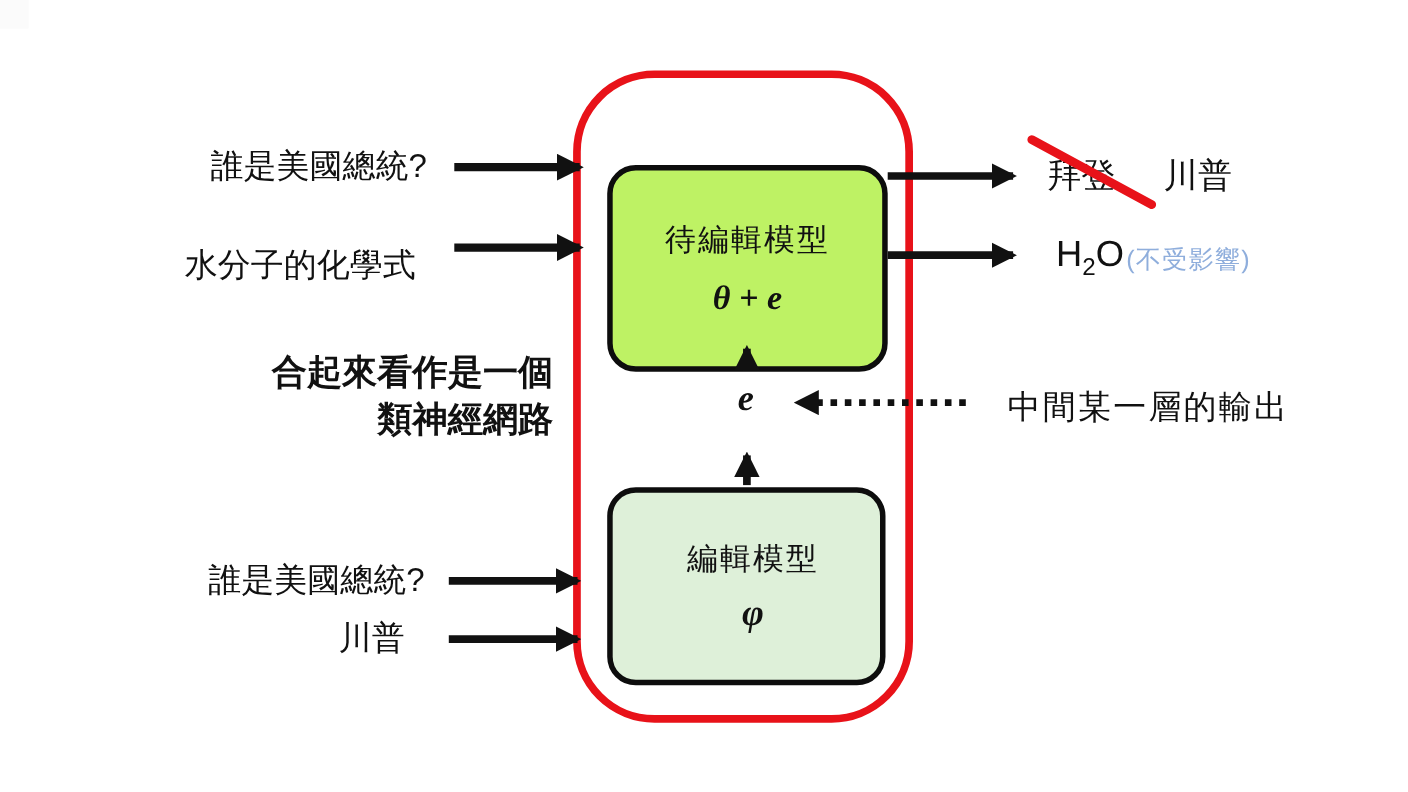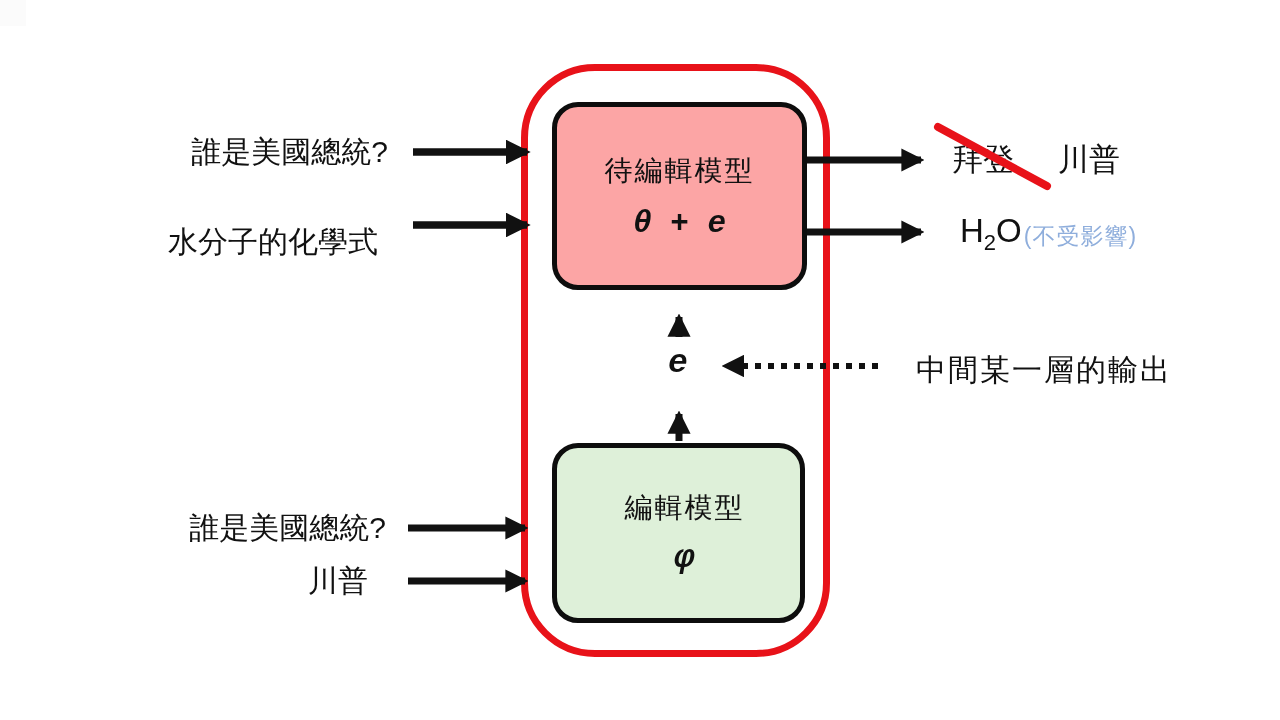--- a/index.html
+++ b/index.html
@@ -14,21 +14,21 @@
     border:7px solid var(--red);border-radius:74px;box-sizing:border-box;
   }
   
   .model-box{
     position:absolute;box-sizing:border-box;border:5px solid #0d0d0d;border-radius:26px;
     display:flex;flex-direction:column;align-items:center;justify-content:center;
   }
   .box-blue{left:552px;top:102px;width:255px;height:188px;gap:16px;}
   .box-green{left:552px;top:443px;width:253px;height:180px;gap:12px;padding-left:12px;}
   .box-title{font-size:28px;letter-spacing:2px;white-space:nowrap;}
-  .math{font-family:Liberation Mono, monospace;font-style:italic;font-weight:bold;}
+  .math{font-family:Liberation Serif, serif;font-style:italic;font-weight:bold;}
   .box-formula{font-size:31px;}
   .phi{font-size:34px;font-weight:bold;}
   
   .in-label{position:absolute;font-size:30px;text-align:right;white-space:nowrap;line-height:36px;}
   
   .combined-note{
     position:absolute;left:150px;top:317px;width:353px;text-align:right;
     font-size:32px;font-weight:bold;line-height:43px;white-space:nowrap;
   }
   .combined-note span{display:block;}
@@ -49,36 +49,40 @@
 </style>
 </head>
 <body>
 
 <div class="canvas">
 
   <div class="artifact" style="left:0;top:0;width:26px;height:26px;"></div>
 
   <div class="red-outline"></div>
 
-  <div class="model-box box-blue" style="background: #fca5a5;">
+  <div class="model-box box-blue" style="background: #bef264; margin-top: 48px;">
     <div class="box-title">待編輯模型</div>
     <div class="box-formula math">θ + e</div>
   </div>
 
   <div class="model-box box-green" style="background: rgb(222, 240, 217);">
     <div class="box-title">編輯模型</div>
     <div class="phi math">φ</div>
   </div>
 
   <div class="in-label" style="left:120px;top:134px;width:268px;">誰是美國總統?</div>
   <div class="in-label" style="left:120px;top:224px;width:258px;">水分子的化學式</div>
 
   <div class="in-label" style="left:120px;top:510px;width:266px;">誰是美國總統?</div>
   <div class="in-label" style="left:120px;top:563px;width:248px;">川普</div>
 
+  <div class="combined-note">
+    <span>合起來看作是一個</span>
+    <span>類神經網路</span>
+  </div>
 
   <div class="e-symbol math">e</div>
   <div class="mid-layer-label">中間某一層的輸出</div>
 
   <div class="out-label" style="left:952px;top:139px;">拜登</div>
   <div class="out-label" style="left:1058px;top:139px;">川普</div>
   <div class="formula-line">
     <span>H</span><sub>2</sub><span>O</span><span class="unaffected">(不受影響)</span>
   </div>
 

